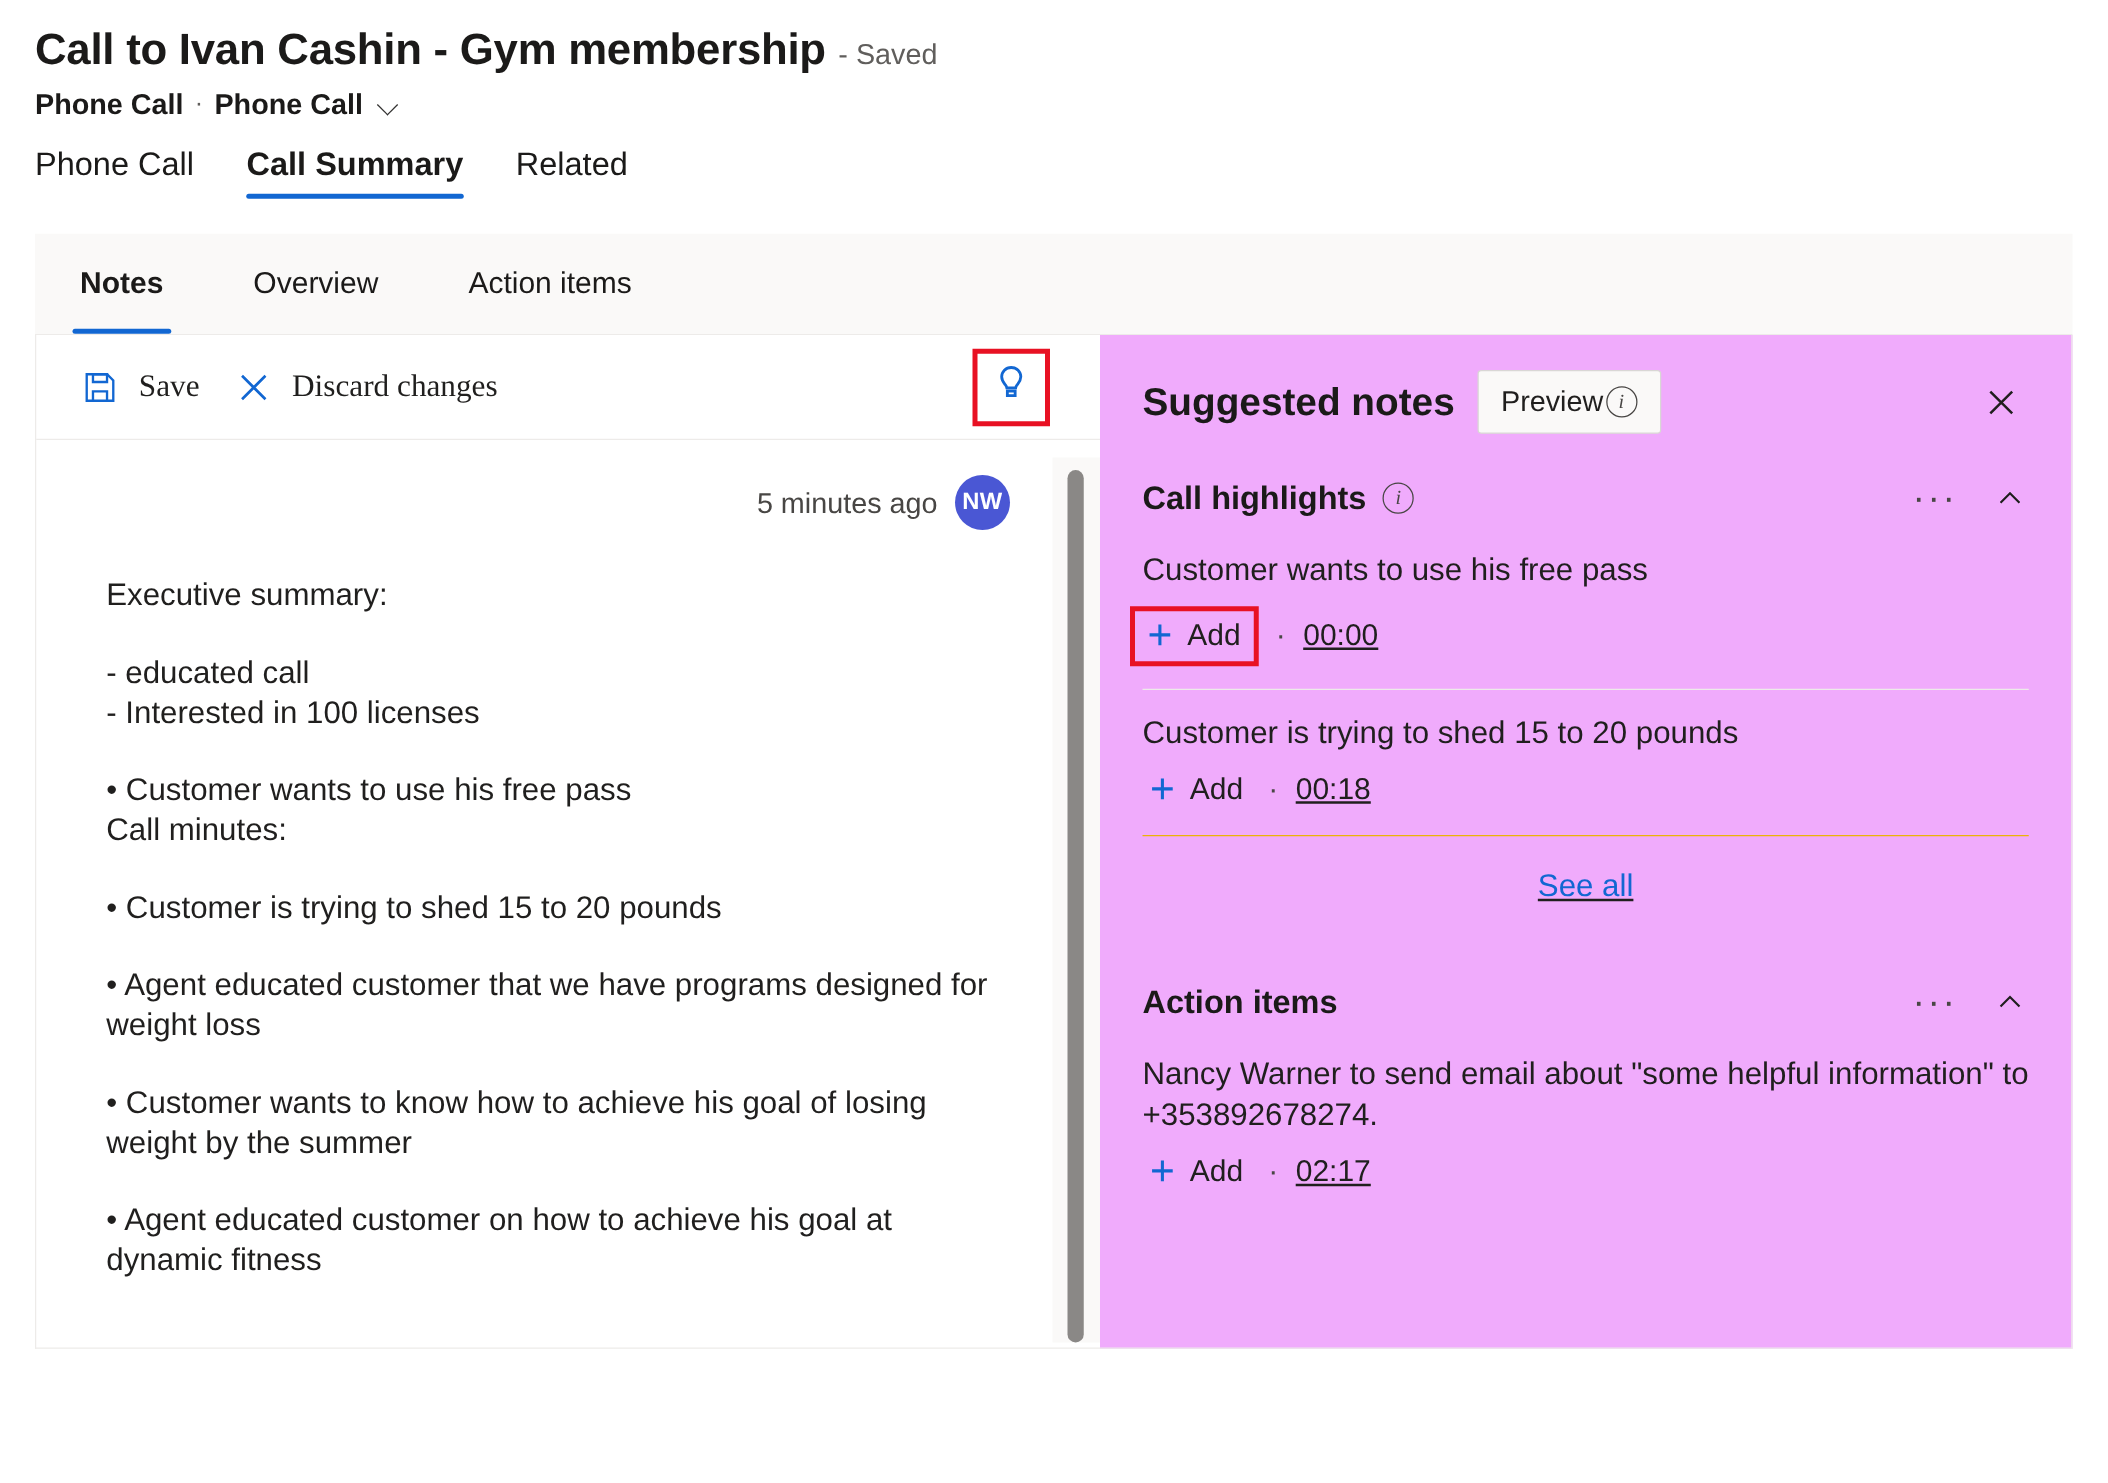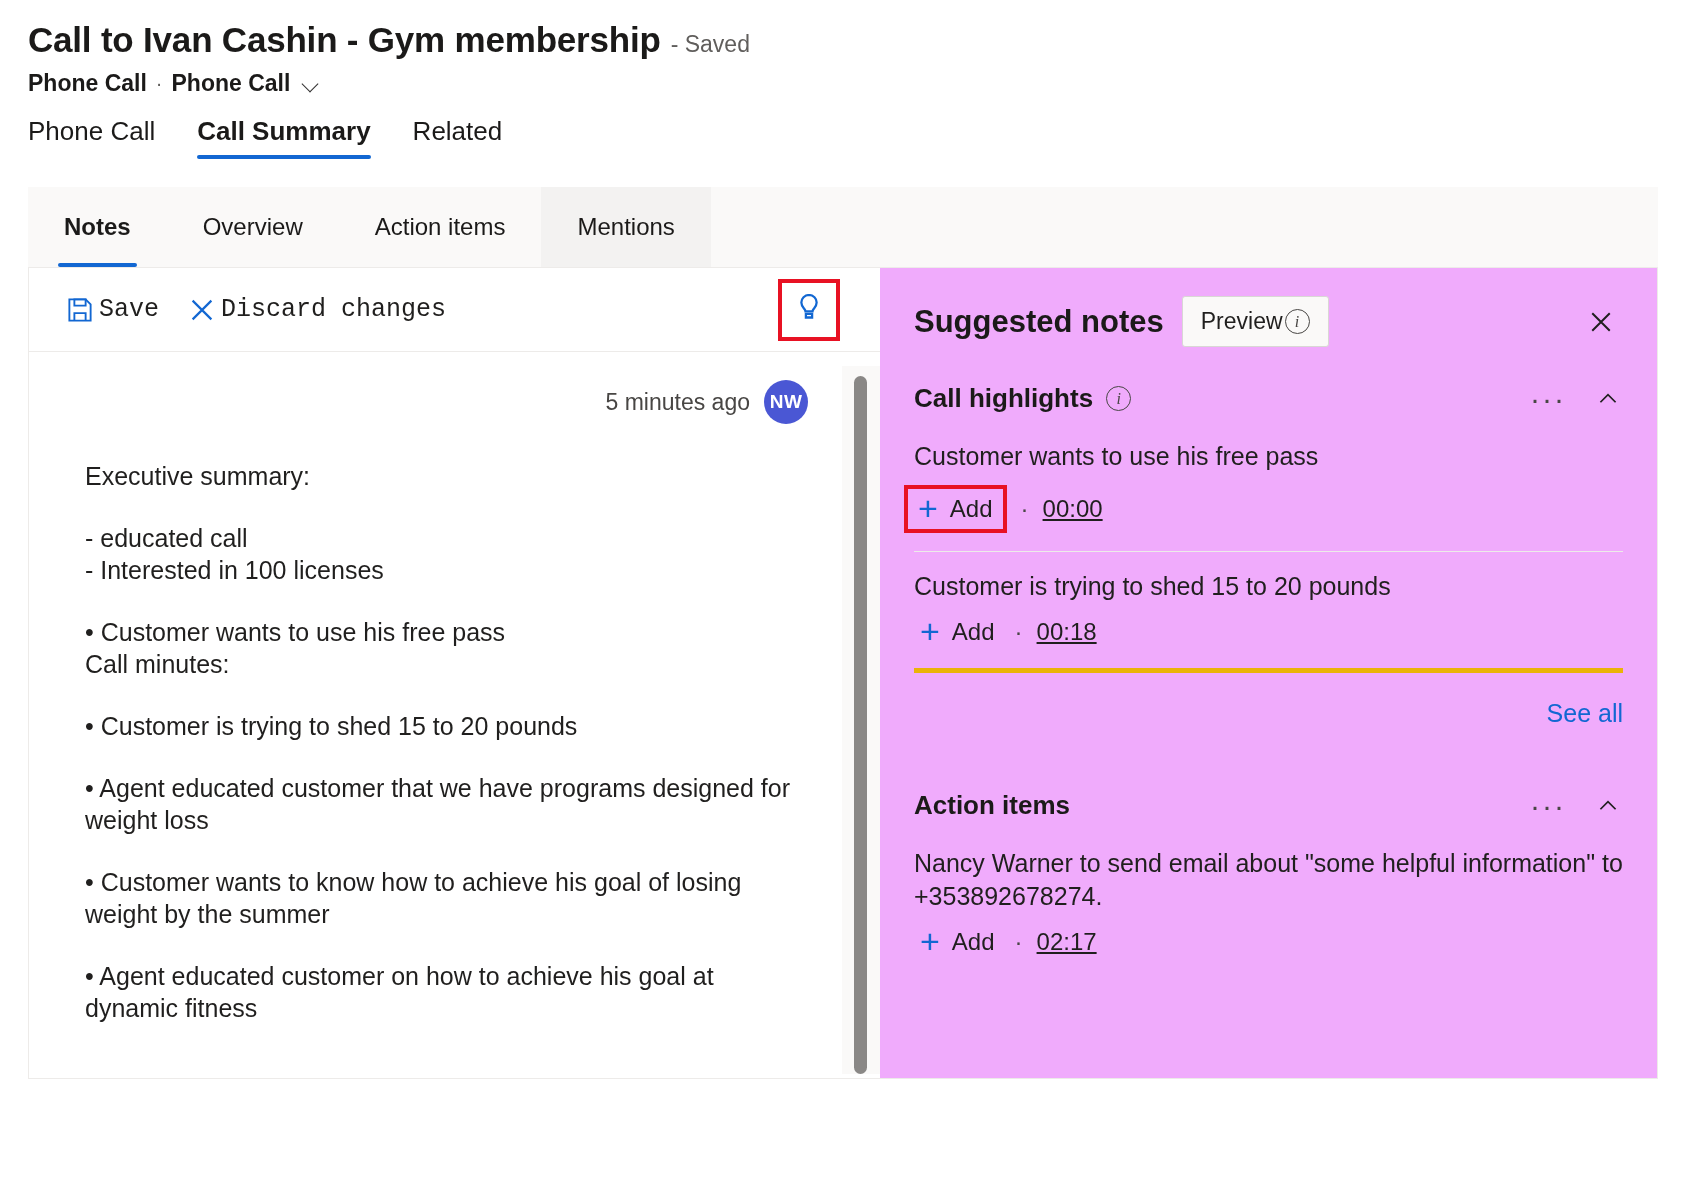--- a/index.html
+++ b/index.html
@@ -150,26 +150,26 @@
     height: 84px;
     display: flex;
     align-items: center;
     padding: 0 22px;
     border-bottom: 1px solid #edebe9;
     position: relative;
   }
   .tb-btn {
     display: flex;
     align-items: center;
-    gap: 4px;
+    gap: 16px;
     padding: 8px 14px;
     cursor: pointer;
     background: none;
     border: none;
-    font-family: Liberation Mono, monospace;
+    font-family: Liberation Serif, serif;
   }
   .tb-label { font-size: 25px; color: #201f1e; white-space: nowrap; }
   .tb-icon { width: 30px; height: 30px; display: block; }
   .tb-spacer { flex: 1; }
   .bulb-btn {
     width: 62px; height: 62px;
     display: flex;
     align-items: center;
     justify-content: center;
     border: 4px solid #e81123;
@@ -357,24 +357,25 @@
   .add-lbl { font-size: 24px; color: #201f1e; }
   .mid-dot { font-size: 24px; color: #484644; }
   .timecode {
     font-size: 24px;
     color: #201f1e;
     text-decoration: underline;
     cursor: pointer;
   }
 
   .see-all-row {
-    border-top: 5px solid #eab308;
-    display: flex;
-    justify-content: flex-end;
+    border-top: 1px solid #eab308;
+    display: flex;
+    justify-content: center;
     padding: 26px 0 22px 0;
+    text-decoration: underline;
   }
   .see-all {
     font-size: 25px;
     color: #1267d2;
     cursor: pointer;
   }
   .action-section { padding-top: 20px; }
 </style>
 </head>
 <body>
@@ -396,21 +397,20 @@
   <div class="primary-tab">Phone Call</div>
   <div class="primary-tab active">Call Summary</div>
   <div class="primary-tab">Related</div>
 </div>
 
 <div class="subtab-wrap">
   <div class="subtabs">
     <div class="subtab active">Notes</div>
     <div class="subtab">Overview</div>
     <div class="subtab">Action items</div>
-    <div class="subtab hovered">Mentions</div>
   </div>
 </div>
 
 <div class="content-area">
 
   <div class="notes-pane">
 
     <div class="notes-toolbar">
       <button class="tb-btn">
         <span class="tb-icon">

